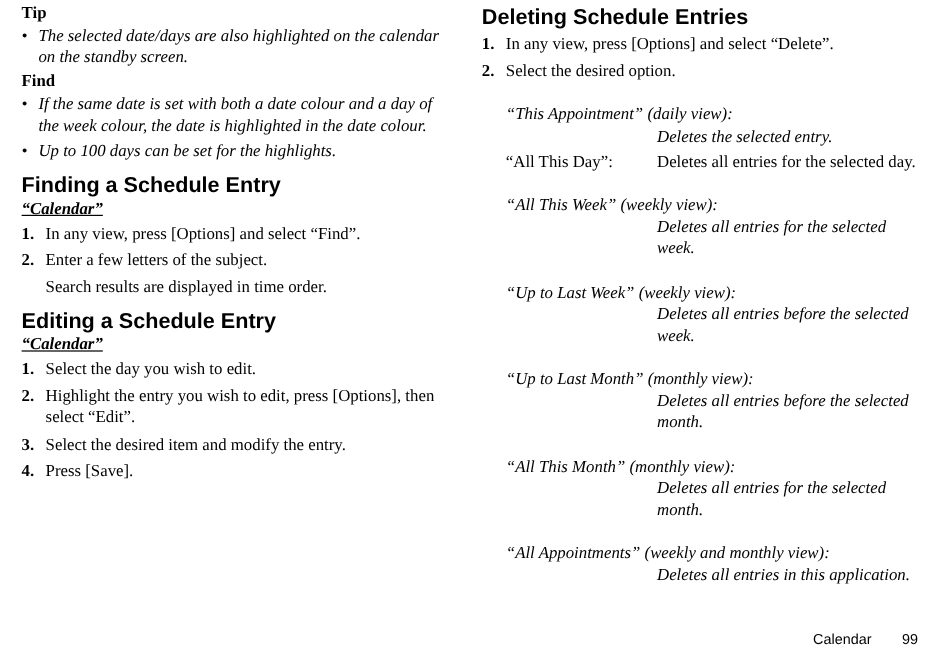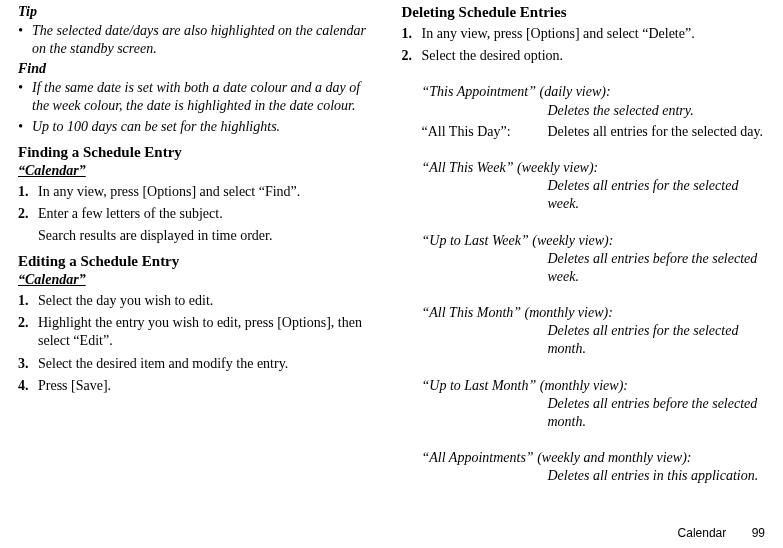--- a/index.html
+++ b/index.html
@@ -23,40 +23,39 @@
   .col {
     width: 50%;
     box-sizing: border-box;
     padding-right: 16px;
   }
   .col.right {
     padding-left: 10px;
     padding-right: 0;
   }
   .tip-label, .note-label {
-    font-style: italic;
     font-weight: bold;
     margin: 0 0 2px 0;
   }
   .italic {
     font-style: italic;
   }
   .bullet-row {
     display: flex;
     margin: 0 0 4px 0;
     line-height: 1.25;
   }
   .bullet-dot {
     width: 14px;
     flex: 0 0 14px;
   }
   .heading {
-    font-family: Liberation Serif, serif;
-    font-weight: bold;
-    font-size: 15px;
+    font-family: Liberation Sans, sans-serif;
+    font-weight: bold;
+    font-size: 18px;
     margin: 8px 0 2px 0;
   }
   .subheading {
     font-style: italic;
     font-weight: bold;
     margin: 0 0 4px 0;
     text-decoration: underline;
   }
   .step {
     display: flex;
@@ -188,27 +187,27 @@
       <div>“All This Week” (weekly view):</div>
       <div class="def-desc2">Deletes all entries for the selected week.</div>
     </div>
 
     <div class="def-block">
       <div>“Up to Last Week” (weekly view):</div>
       <div class="def-desc2">Deletes all entries before the selected week.</div>
     </div>
 
     <div class="def-block">
+      <div>“Up to Last Month” (monthly view):</div>
+      <div class="def-desc2">Deletes all entries before the selected month.</div>
+    </div>
+
+    <div class="def-block">
       <div>“All This Month” (monthly view):</div>
       <div class="def-desc2">Deletes all entries for the selected month.</div>
-    </div>
-
-    <div class="def-block">
-      <div>“Up to Last Month” (monthly view):</div>
-      <div class="def-desc2">Deletes all entries before the selected month.</div>
     </div>
 
     <div class="def-block">
       <div>“All Appointments” (weekly and monthly view):</div>
       <div class="def-desc2">Deletes all entries in this application.</div>
     </div>
 
   </div>
 </div>
 

